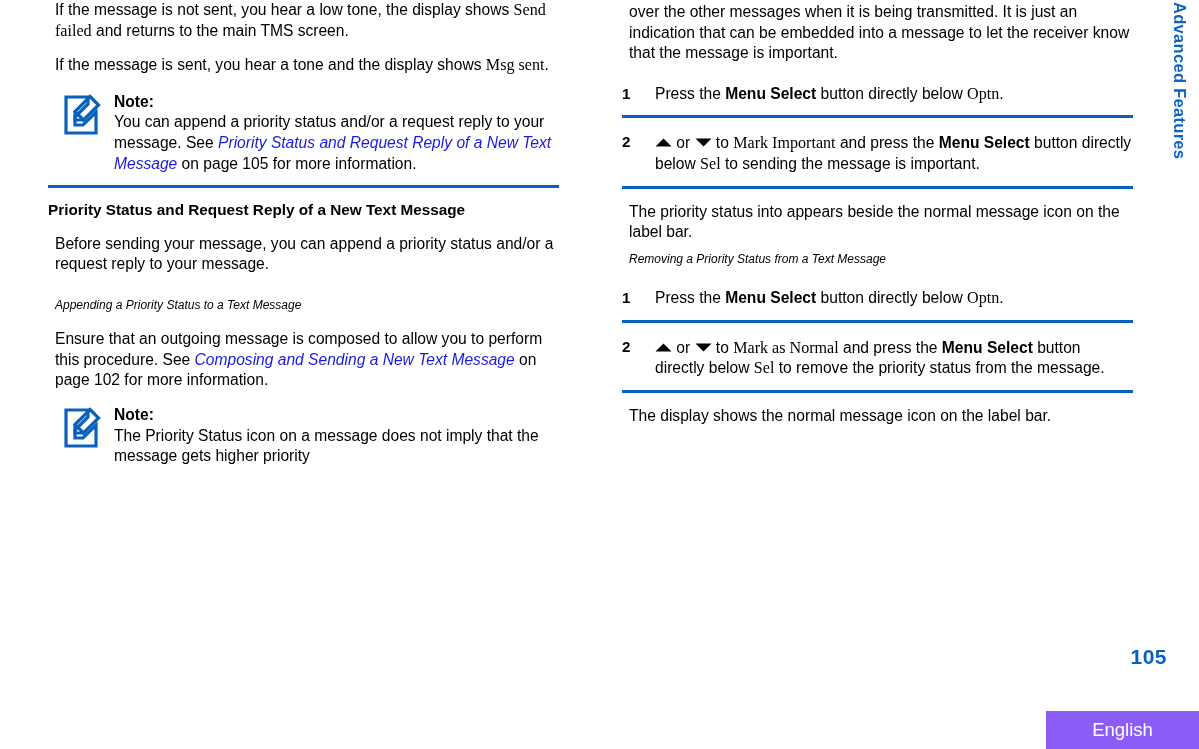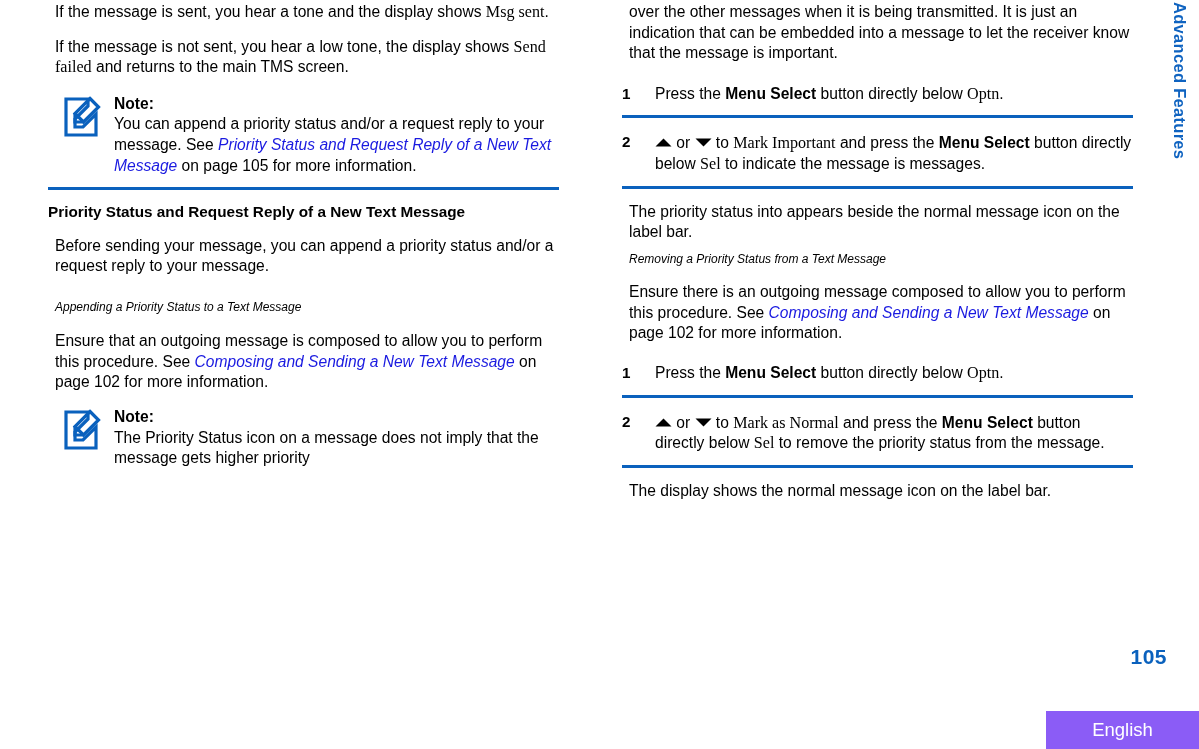--- a/index.html
+++ b/index.html
@@ -174,26 +174,26 @@
     font-size: 18.5px;
   }
 </style>
 </head>
 <body>
 
 <div class="page">
 
   <div class="col col-left">
 
+    <p class="para indent">
+      <span>If the message is not sent, you hear a low tone, the display shows </span><span class="screen">Send failed</span><span> and returns to the main TMS screen.</span>
+    </p>
+
     <p class="para indent" style="margin-top:2px;">
       <span>If the message is sent, you hear a tone and the display shows </span><span class="screen">Msg sent</span><span>.</span>
-    </p>
-
-    <p class="para indent">
-      <span>If the message is not sent, you hear a low tone, the display shows </span><span class="screen">Send failed</span><span> and returns to the main TMS screen.</span>
     </p>
 
     <div class="note">
       <span class="note-icon">
         <svg width="38" height="42" viewBox="0 0 38 42" xmlns="http://www.w3.org/2000/svg">
           <path d="M3 3 H25 V10 L12 23 V31 H20 L33 18 V39 H3 Z" fill="none" stroke="#0a61bd" stroke-width="3.2"></path>
           <path d="M27 2.5 L35.5 11 L20.5 26 L12 17.5 Z" fill="none" stroke="#0a61bd" stroke-width="3.2"></path>
           <path d="M12 17.5 L12 26 L20.5 26" fill="none" stroke="#0a61bd" stroke-width="3.2"></path>
         </svg>
       </span>
@@ -239,32 +239,29 @@
     </div>
 
     <hr class="rule" style="margin-top:11px;">
 
     <div class="step" style="margin-top:14px;">
       <span class="step-num">2</span>
       <span><span class="arrow"><svg width="17" height="9" viewBox="0 0 17 9">
               <path d="M8.5 0.5 L16.5 8.5 L0.5 8.5 Z" fill="#000"></path>
             </svg></span><span> or </span><span class="arrow"><svg width="17" height="9" viewBox="0 0 17 9">
               <path d="M0.5 0.5 L16.5 0.5 L8.5 8.5 Z" fill="#000"></path>
-            </svg></span><span> to </span><span class="screen">Mark Important</span><span> and press the </span><span class="ui">Menu Select</span><span> button directly below </span><span class="screen">Sel</span><span> to indicate the message is messages.</span></span>
+            </svg></span><span> to </span><span class="screen">Mark Important</span><span> and press the </span><span class="ui">Menu Select</span><span> button directly below </span><span class="screen">Sel</span><span> to sending the message is important.</span></span>
     </div>
 
     <hr class="rule" style="margin-top:11px;">
 
     <p class="para indent" style="margin-top:13px; margin-bottom:6px;">The priority status into appears beside the normal message icon on the label bar.</p>
 
     <h3 class="h-sub" style="margin-top:0;">Removing a Priority Status from a Text Message</h3>
 
-    <p class="para indent" style="margin-top:13px;">
-      <span>Ensure there is an outgoing message composed to allow you to perform this procedure. See </span><span class="xref">Composing and Sending a New Text Message</span><span> on page 102 for more information.</span>
-    </p>
 
     <div class="step" style="margin-top:19px;">
       <span class="step-num">1</span>
       <span><span>Press the </span><span class="ui">Menu Select</span><span> button directly below </span><span class="screen">Optn</span><span>.</span></span>
     </div>
 
     <hr class="rule" style="margin-top:11px;">
 
     <div class="step" style="margin-top:14px;">
       <span class="step-num">2</span>

